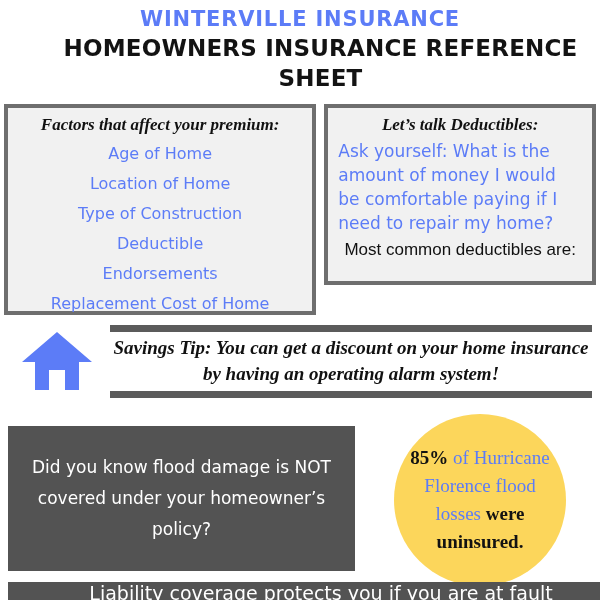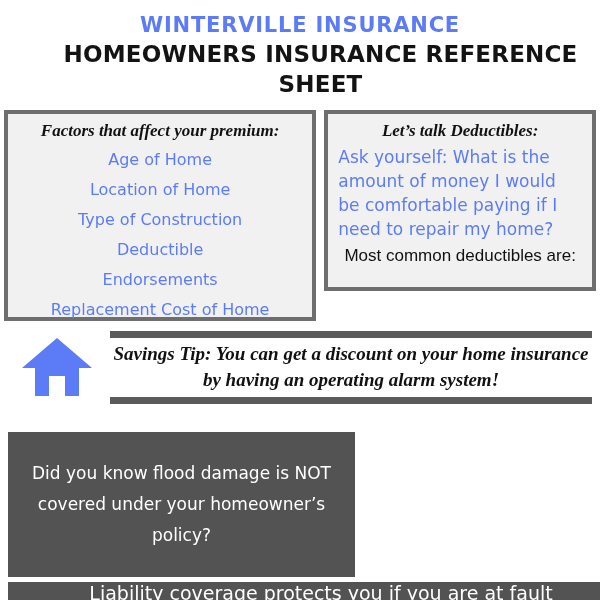--- a/index.html
+++ b/index.html
@@ -11,21 +11,21 @@
     height: 600px;
     background: #ffffff;
     font-family: "Liberation Sans", sans-serif;
     overflow: hidden;
     position: relative;
   }
 
   
   .header {
     text-align: center;
-    padding-top: 12px;
+    padding-top: 6px;
   }
   .brand-title {
     color: #5c7cf7;
     font-family: "DejaVu Sans", sans-serif;
     font-size: 21px;
     font-weight: bold;
     letter-spacing: 0.8px;
     line-height: 26px;
   }
   .doc-title {
@@ -253,18 +253,24 @@
   </div>
 
 </div>
 
 <div class="lower">
 
   <div class="flood-box">
     <div class="flood-text">Did you know flood damage is NOT covered under your homeowner’s policy?</div>
   </div>
 
+  <div class="stat-circle">
+    <div class="stat-text">
+      <span class="stat-dark">85%</span><span class="stat-blue"> of</span>
+      <span class="stat-blue">Hurricane Florence flood losses</span><span class="stat-dark"> were uninsured.</span>
+    </div>
+  </div>
 
 </div>
 
 <div class="bottom-bar">
   <div class="bottom-bar-text">Liability coverage protects you if you are at fault</div>
 </div>
 
 </body></html>

